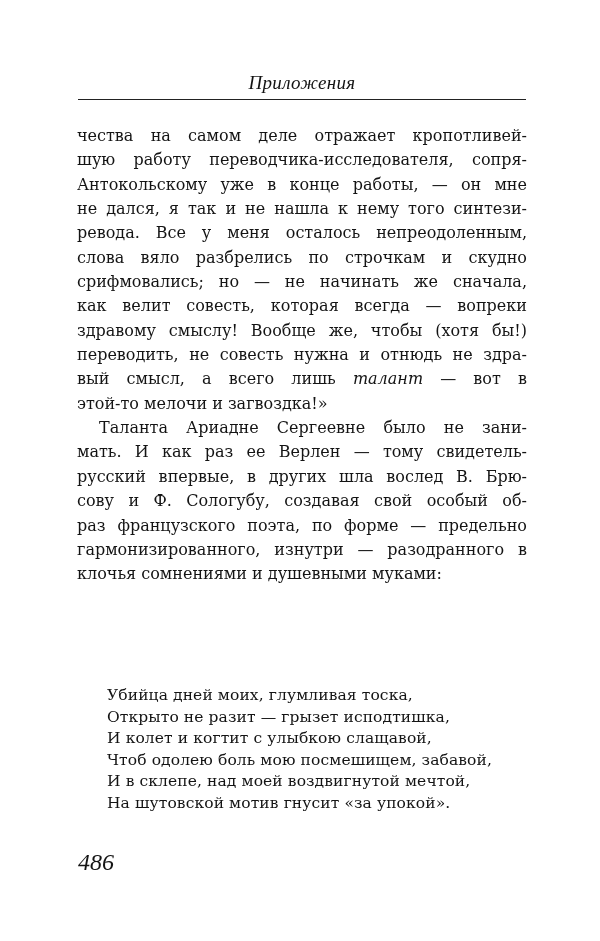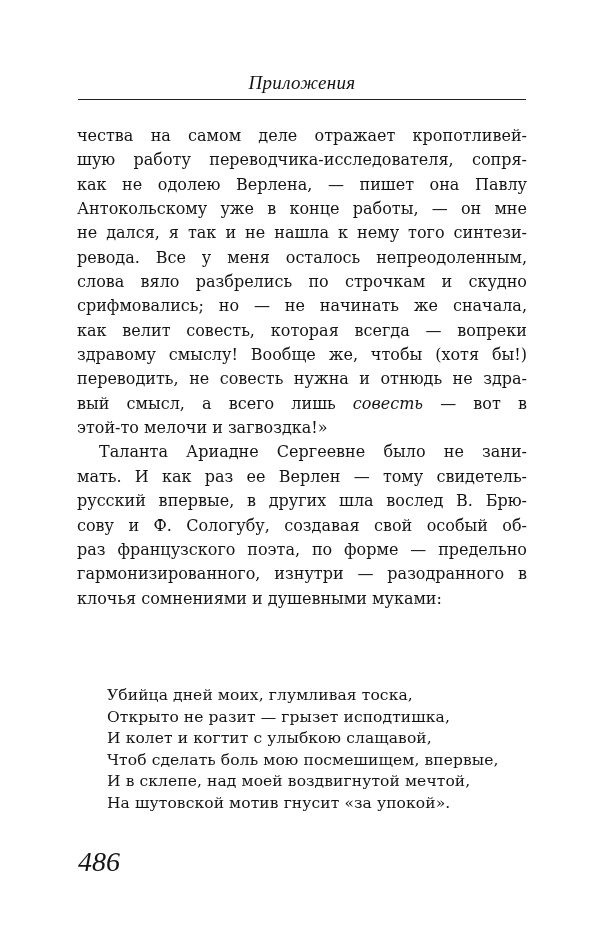--- a/index.html
+++ b/index.html
@@ -72,57 +72,56 @@
       display: block;
       white-space: nowrap;
       letter-spacing: 0.1px;
     }
     .folio {
       position: absolute;
       left: 78px;
       top: 848px;
       font-family: "Liberation Serif", serif;
       font-style: italic;
-      font-size: 28px;
+      font-size: 24px;
       line-height: 28px;
     }
   </style>
 </head>
 <body>
 
 <div class="running-head">Приложения</div>
 <div class="rule"></div>
 
 <div class="body-text">
 
   <span class="line">чества на самом деле отражает кропотливей-</span>
   <span class="line">шую работу переводчика-исследователя, сопря-</span>
-  <span class="line">как не одолею Верлена, — пишет она Павлу</span>
   <span class="line">Антокольскому уже в конце работы, — он мне</span>
   <span class="line">не дался, я так и не нашла к нему того синтези-</span>
   <span class="line">ревода. Все у меня осталось непреодоленным,</span>
   <span class="line">слова вяло разбрелись по строчкам и скудно</span>
   <span class="line">срифмовались; но — не начинать же сначала,</span>
   <span class="line">как велит совесть, которая всегда — вопреки</span>
   <span class="line">здравому смыслу! Вообще же, чтобы (хотя бы!)</span>
   <span class="line">переводить, не совесть нужна и отнюдь не здра-</span>
-  <span class="line"><span>вый смысл, а всего лишь </span><span class="ital">совесть</span><span> — вот в</span></span>
+  <span class="line"><span>вый смысл, а всего лишь </span><span class="ital">талант</span><span> — вот в</span></span>
   <span class="line last">этой-то мелочи и загвоздка!»</span>
 
   <span class="line indent">Таланта Ариадне Сергеевне было не зани-</span>
   <span class="line">мать. И как раз ее Верлен — тому свидетель-</span>
   <span class="line">русский впервые, в других шла вослед В. Брю-</span>
   <span class="line">сову и Ф. Сологубу, создавая свой особый об-</span>
   <span class="line">раз французского поэта, по форме — предельно</span>
   <span class="line">гармонизированного, изнутри — разодранного в</span>
   <span class="line last">клочья сомнениями и душевными муками:</span>
 </div>
 
 <div class="poem">
   <span class="pline">Убийца дней моих, глумливая тоска,</span>
   <span class="pline">Открыто не разит — грызет исподтишка,</span>
   <span class="pline">И колет и когтит с улыбкою слащавой,</span>
-  <span class="pline">Чтоб сделать боль мою посмешищем, впервые,</span>
+  <span class="pline">Чтоб одолею боль мою посмешищем, забавой,</span>
   <span class="pline">И в склепе, над моей воздвигнутой мечтой,</span>
   <span class="pline">На шутовской мотив гнусит «за упокой».</span>
 </div>
 
 <div class="folio">486</div>
 
 </body></html>

